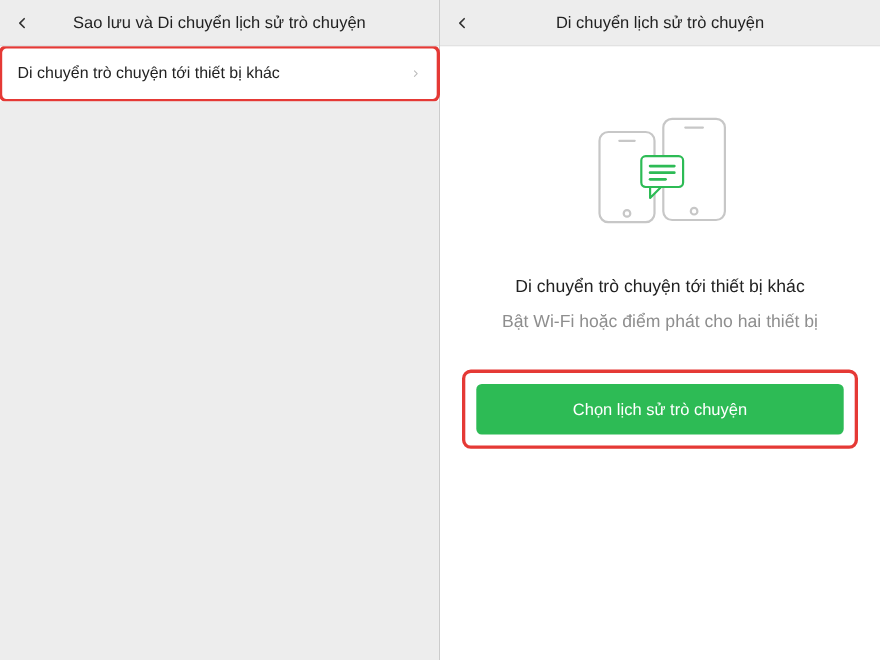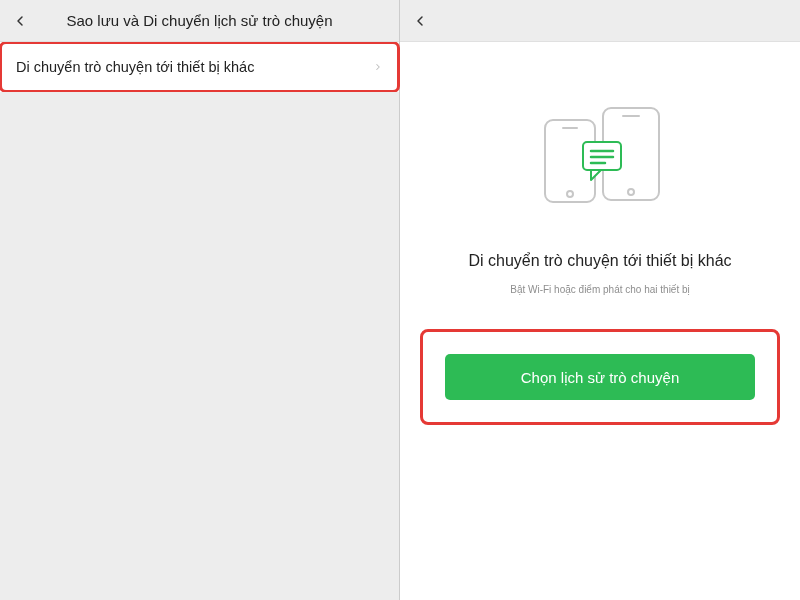--- a/index.html
+++ b/index.html
@@ -54,24 +54,24 @@
   .right-body {
     flex: 1;
     background: #fff;
     display: flex;
     flex-direction: column;
     align-items: center;
     padding: 0 20px;
   }
   .illus { margin-top: 60px; margin-bottom: 40px; }
   .r-title { font-size: 16px; color: #222; margin-bottom: 14px; text-align: center; }
-  .r-sub { font-size: 10px; color: #8e8e8e; margin-bottom: 34px; text-align: center; }
+  .r-sub { font-size: 16px; color: #8e8e8e; margin-bottom: 34px; text-align: center; }
   .btn-wrap {
     width: 360px;
-    padding: 22px;
+    padding: 10px;
     border: 3px solid #e53935;
     border-radius: 8px;
   }
   .btn-green {
     width: 100%;
     height: 46px;
     background: #2dbb55;
     color: #fff;
     border: none;
     border-radius: 5px;
@@ -109,20 +109,21 @@
   <div class="left-body"></div>
 </div>
 
 <div class="pane pane-right">
   <div class="header">
     <div class="back">
       <svg width="16" height="16" viewBox="0 0 24 24" fill="none" stroke="#333" stroke-width="2.2" stroke-linecap="round" stroke-linejoin="round">
           <polyline points="15 18 9 12 15 6"></polyline>
         </svg>
     </div>
+    <div class="header-title">Di chuyển lịch sử trò chuyện</div>
   </div>
 
   <div class="right-body">
     <div class="illus">
       <svg width="150" height="110" viewBox="0 0 150 110">
         <g fill="none" stroke="#c7c7c7" stroke-width="2" stroke-linejoin="round">
           <rect x="20" y="18" width="50" height="82" rx="8"></rect>
           <line x1="38" y1="26" x2="52" y2="26" stroke-linecap="round"></line>
           <circle cx="45" cy="92" r="3"></circle>
           <rect x="78" y="6" width="56" height="92" rx="8"></rect>

